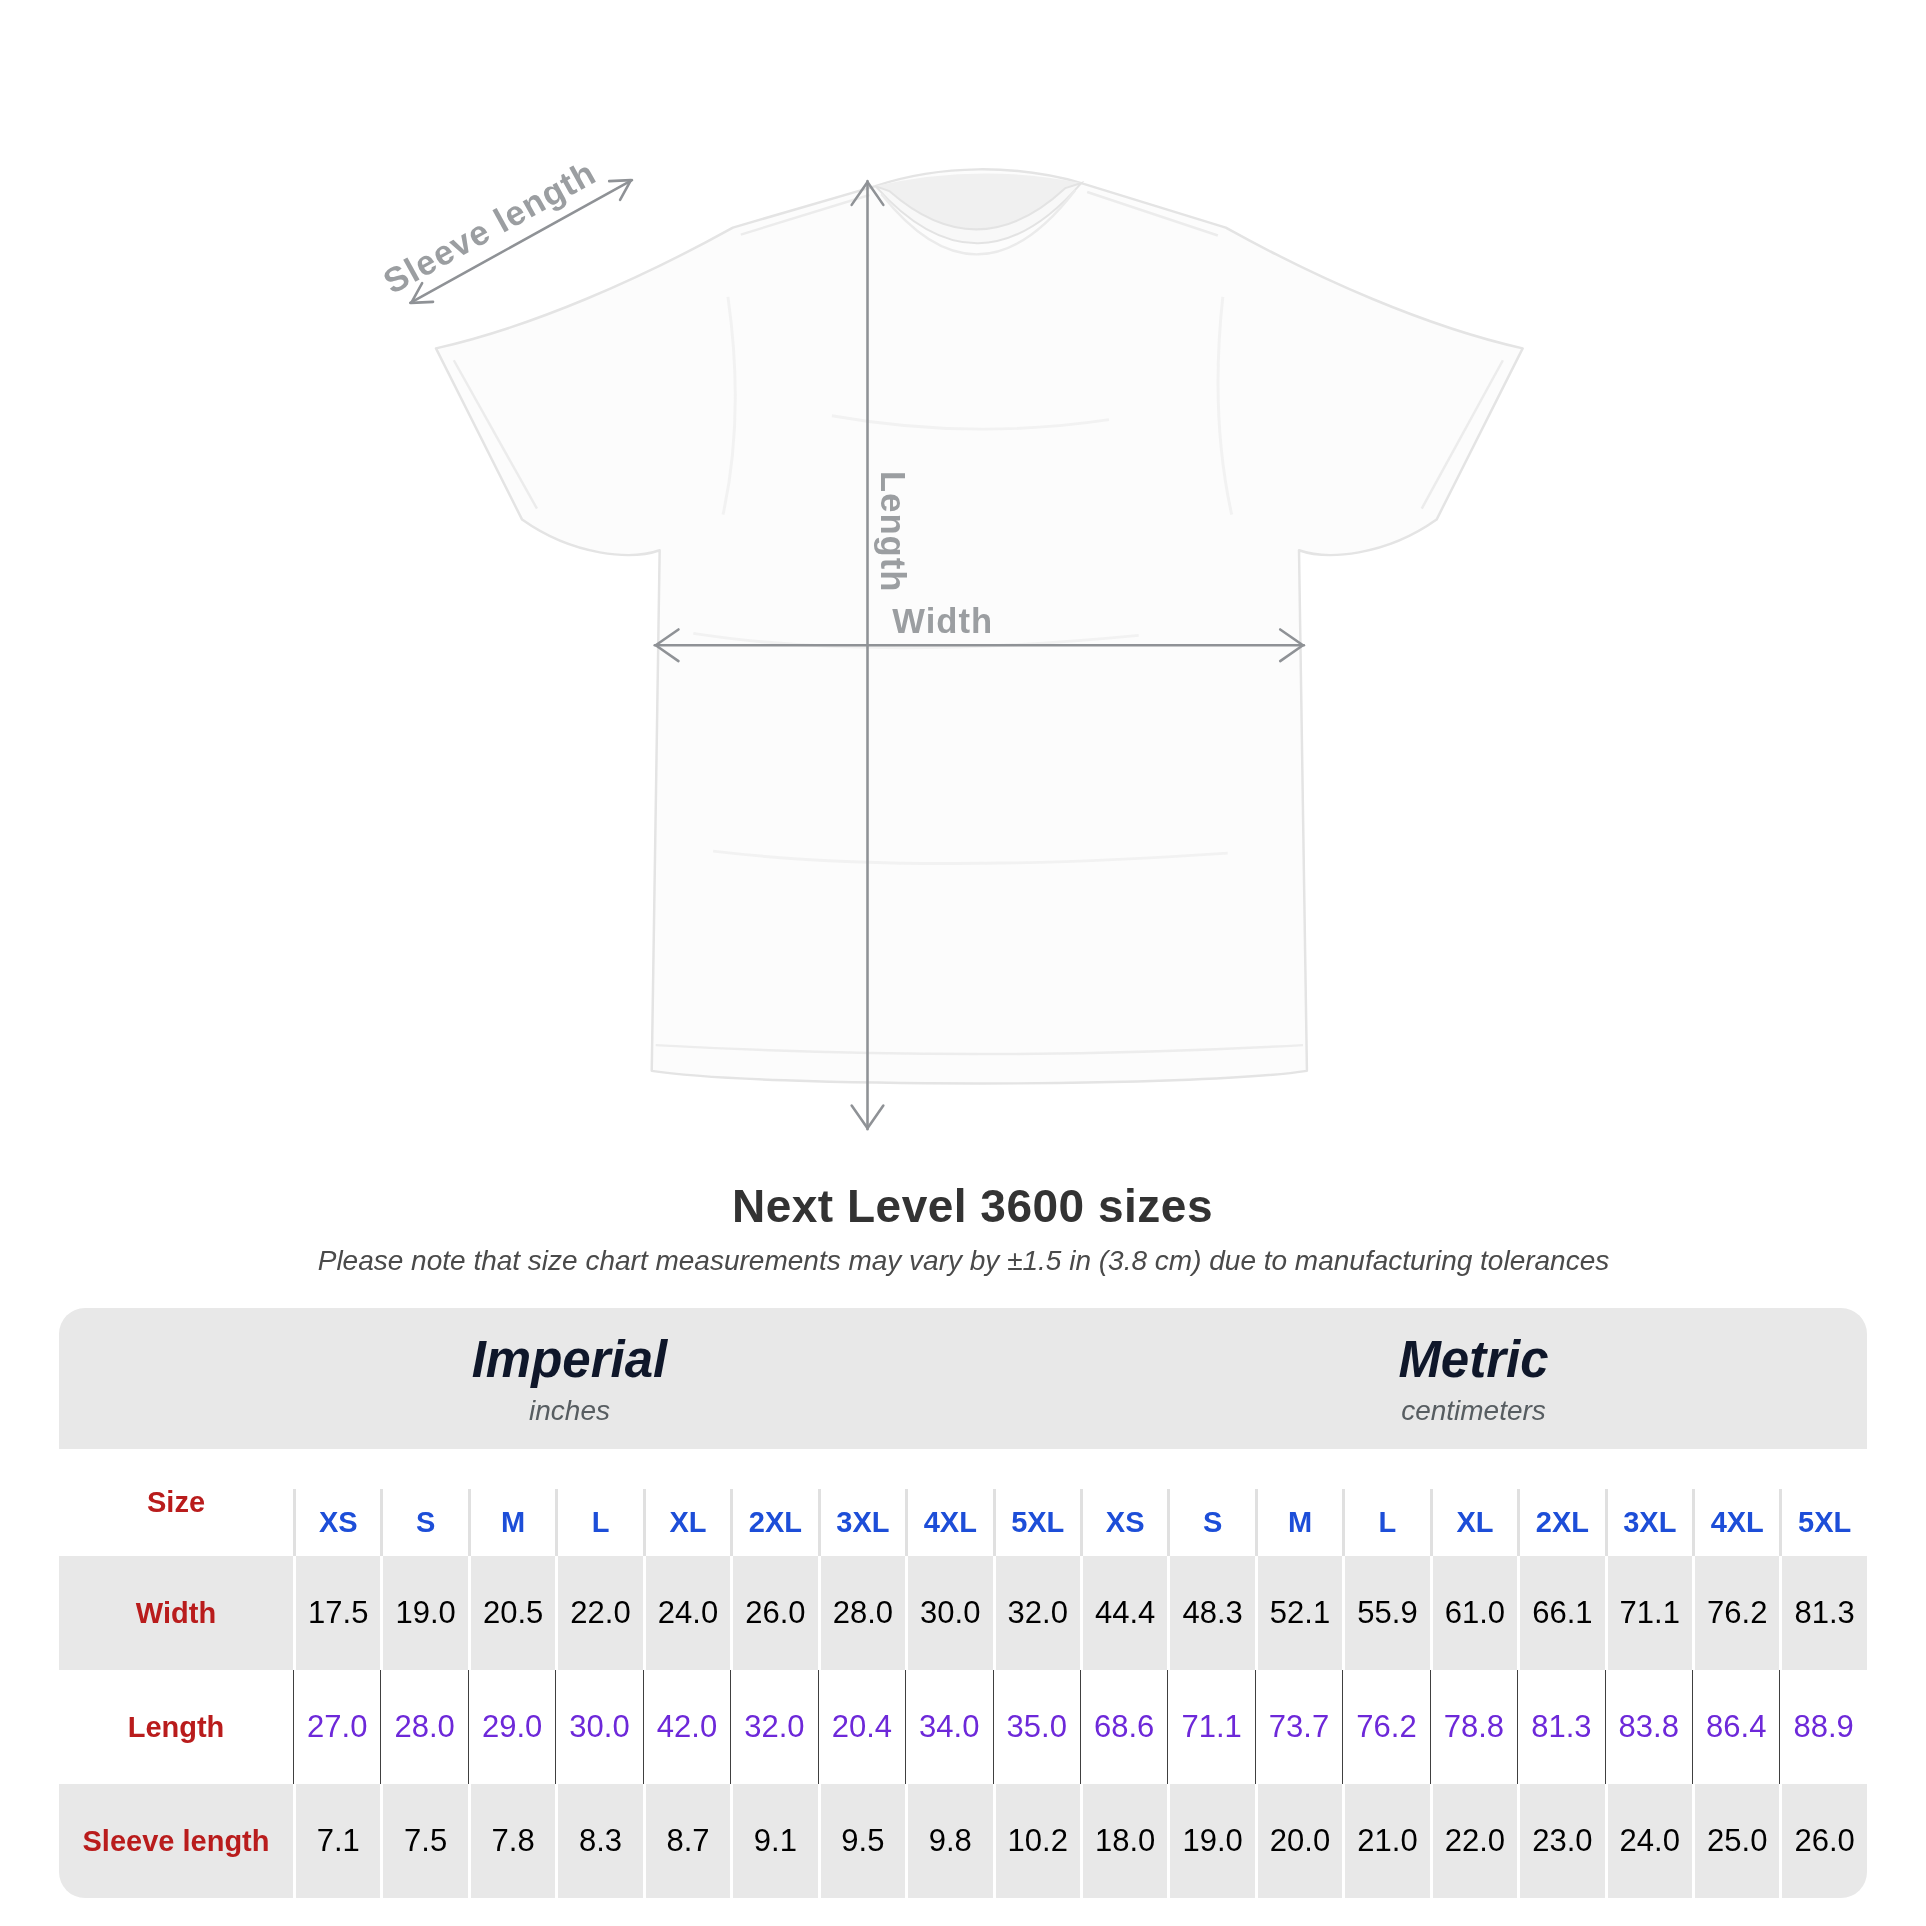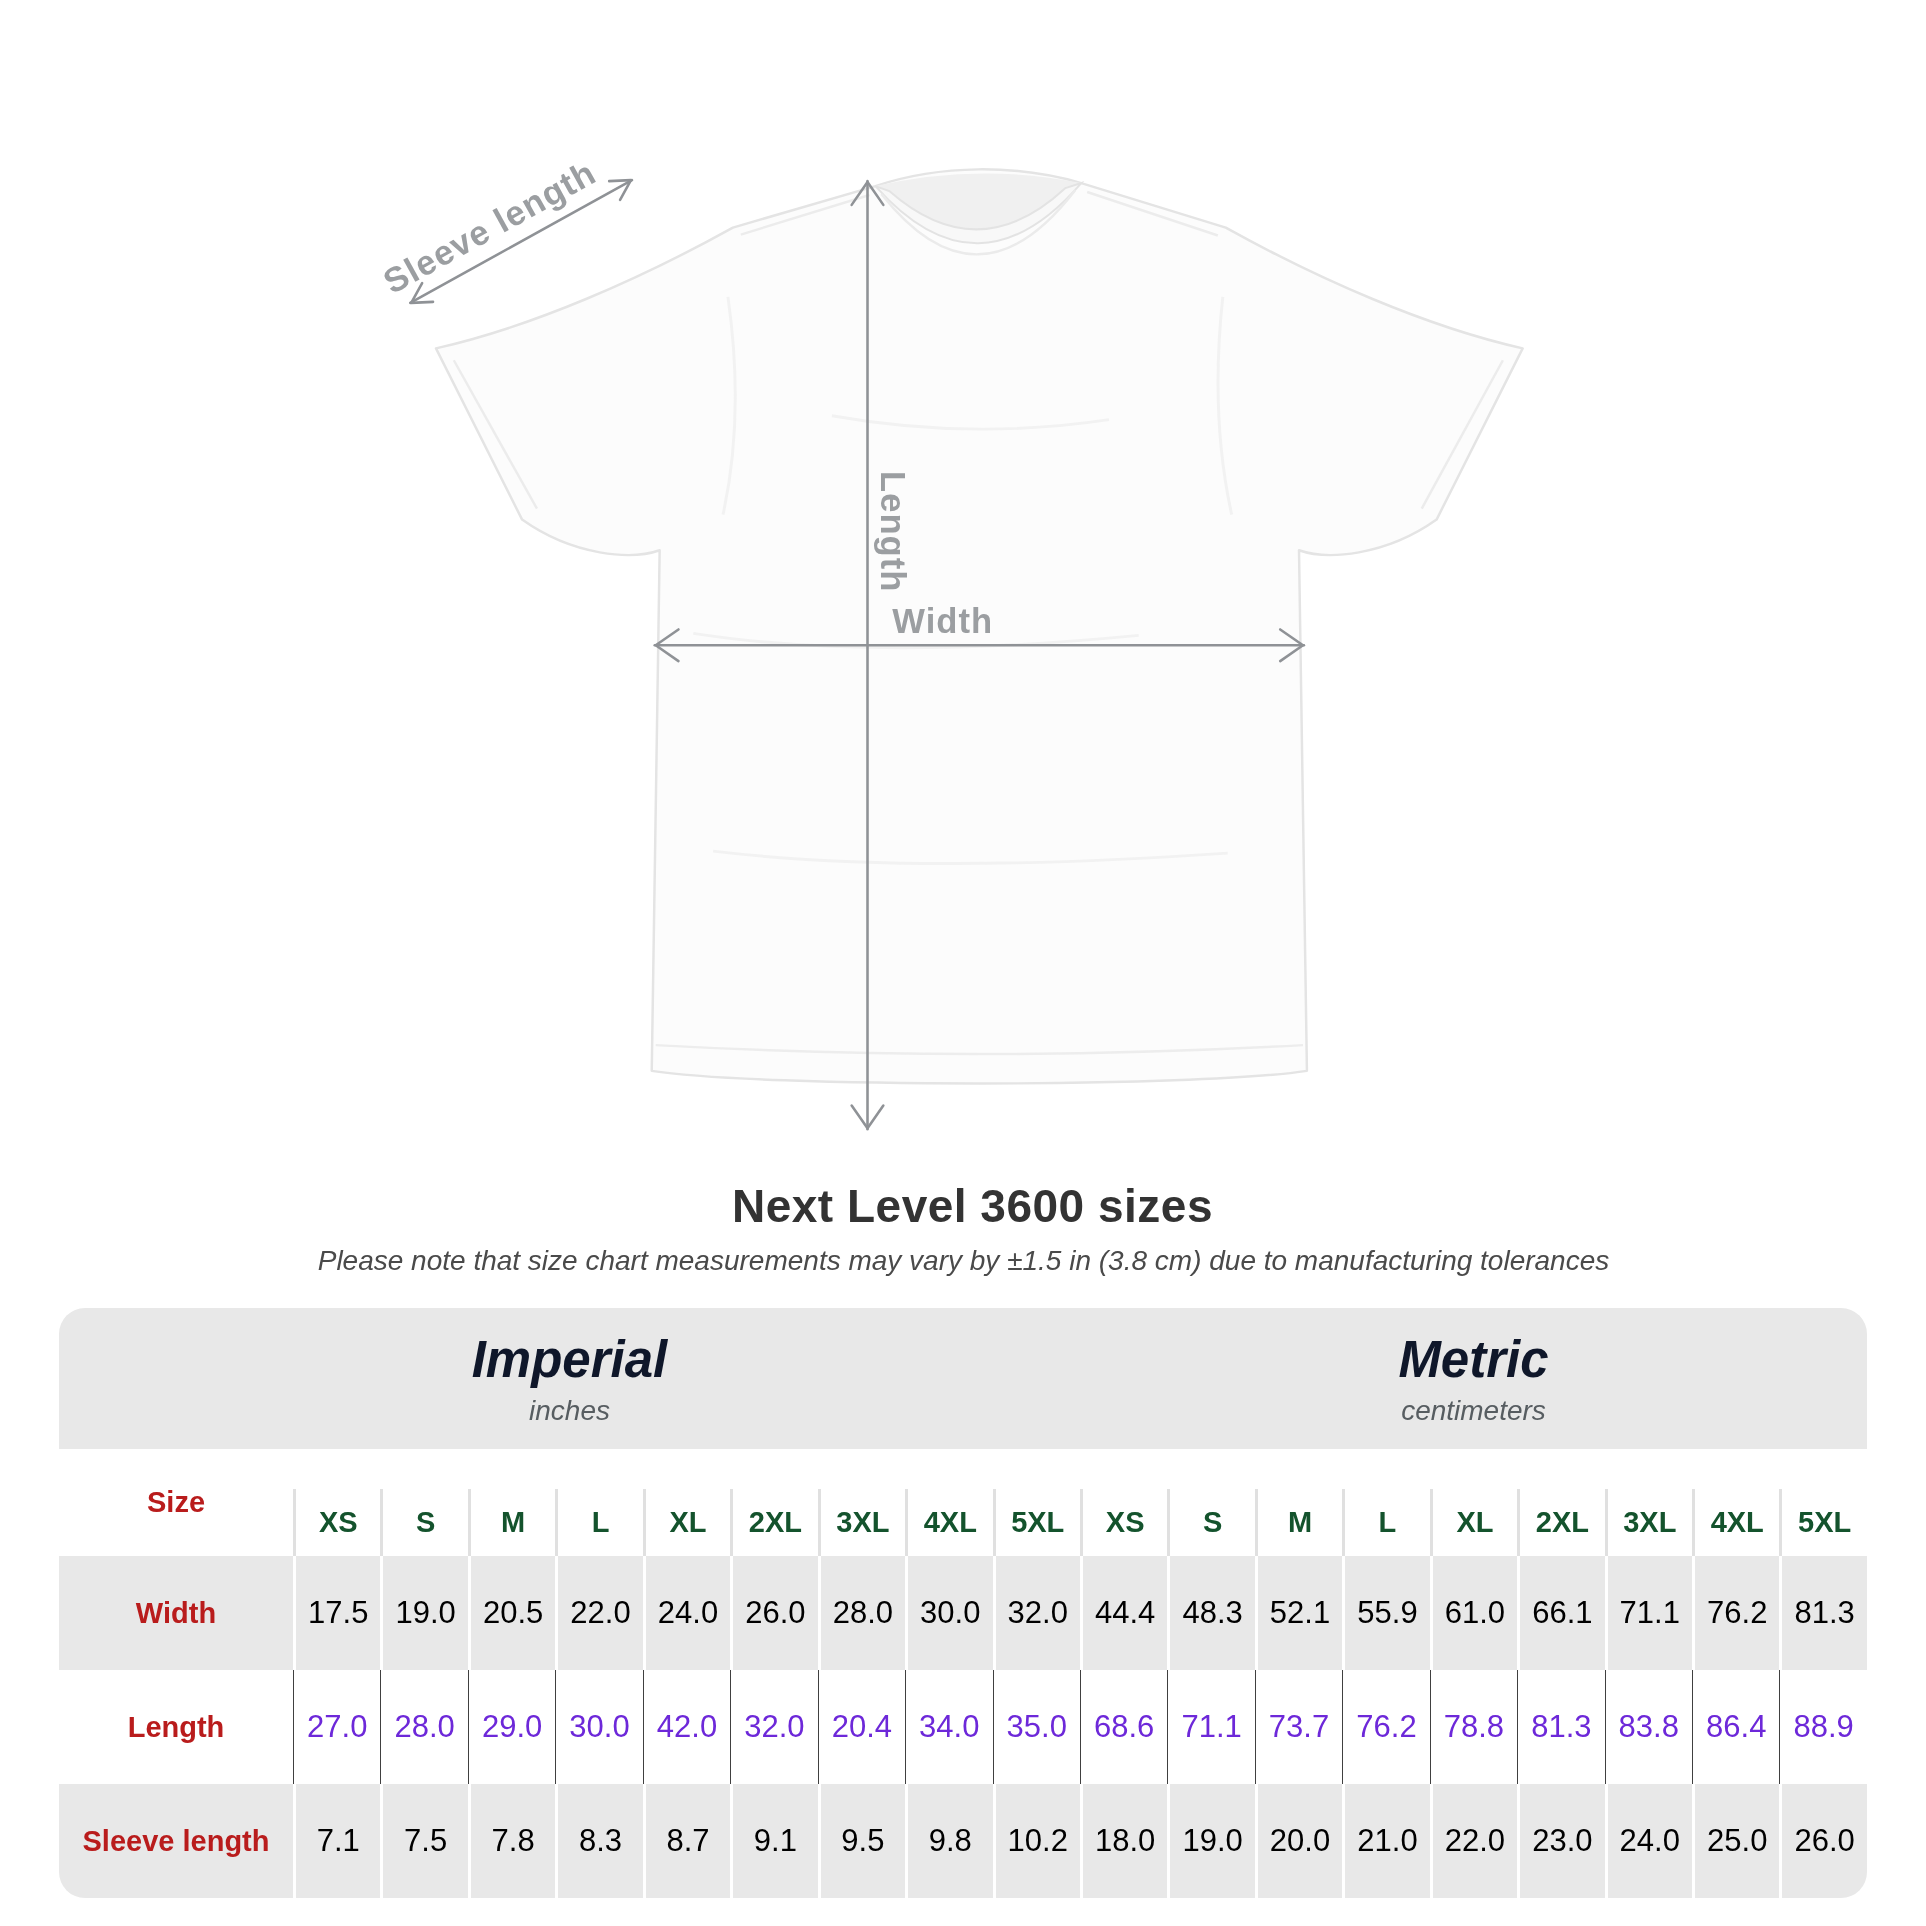--- a/index.html
+++ b/index.html
@@ -25,21 +25,21 @@
 
   .trow{display:flex;width:100%;}
   .trow.thead{height:107px;background:#ffffff;}
   .trow.data-row{height:114px;}
   .trow.row-gray{background:#e8e8e8;}
   .trow.row-white{background:#ffffff;}
 
   .cell{display:flex;align-items:center;justify-content:center;box-sizing:border-box;}
   .cell.label{width:234px;flex:none;font-weight:bold;font-size:29px;color:#b91c1c;}
   .cell.data{flex:1;}
-  .trow.thead .cell.data{font-weight:bold;font-size:29px;color:#14532d;border-left:3px solid #e0e0e0;margin-top:40px;}
+  .trow.thead .cell.data{font-weight:bold;font-size:29px;color:#1d4ed8;border-left:3px solid #e0e0e0;margin-top:40px;}
   .trow.row-white .cell.data{font-size:31px;color:#6d28d9;border-left:1px solid #404040;}
   .trow.row-gray  .cell.data{font-size:31px;color:#000000;border-left:3px solid #ffffff;}
   .trow .cell.metric-start{border-left-width:8px;}
 </style>
 </head>
 <body>
 
 <div class="page">
 
   <div class="figure-wrap">

